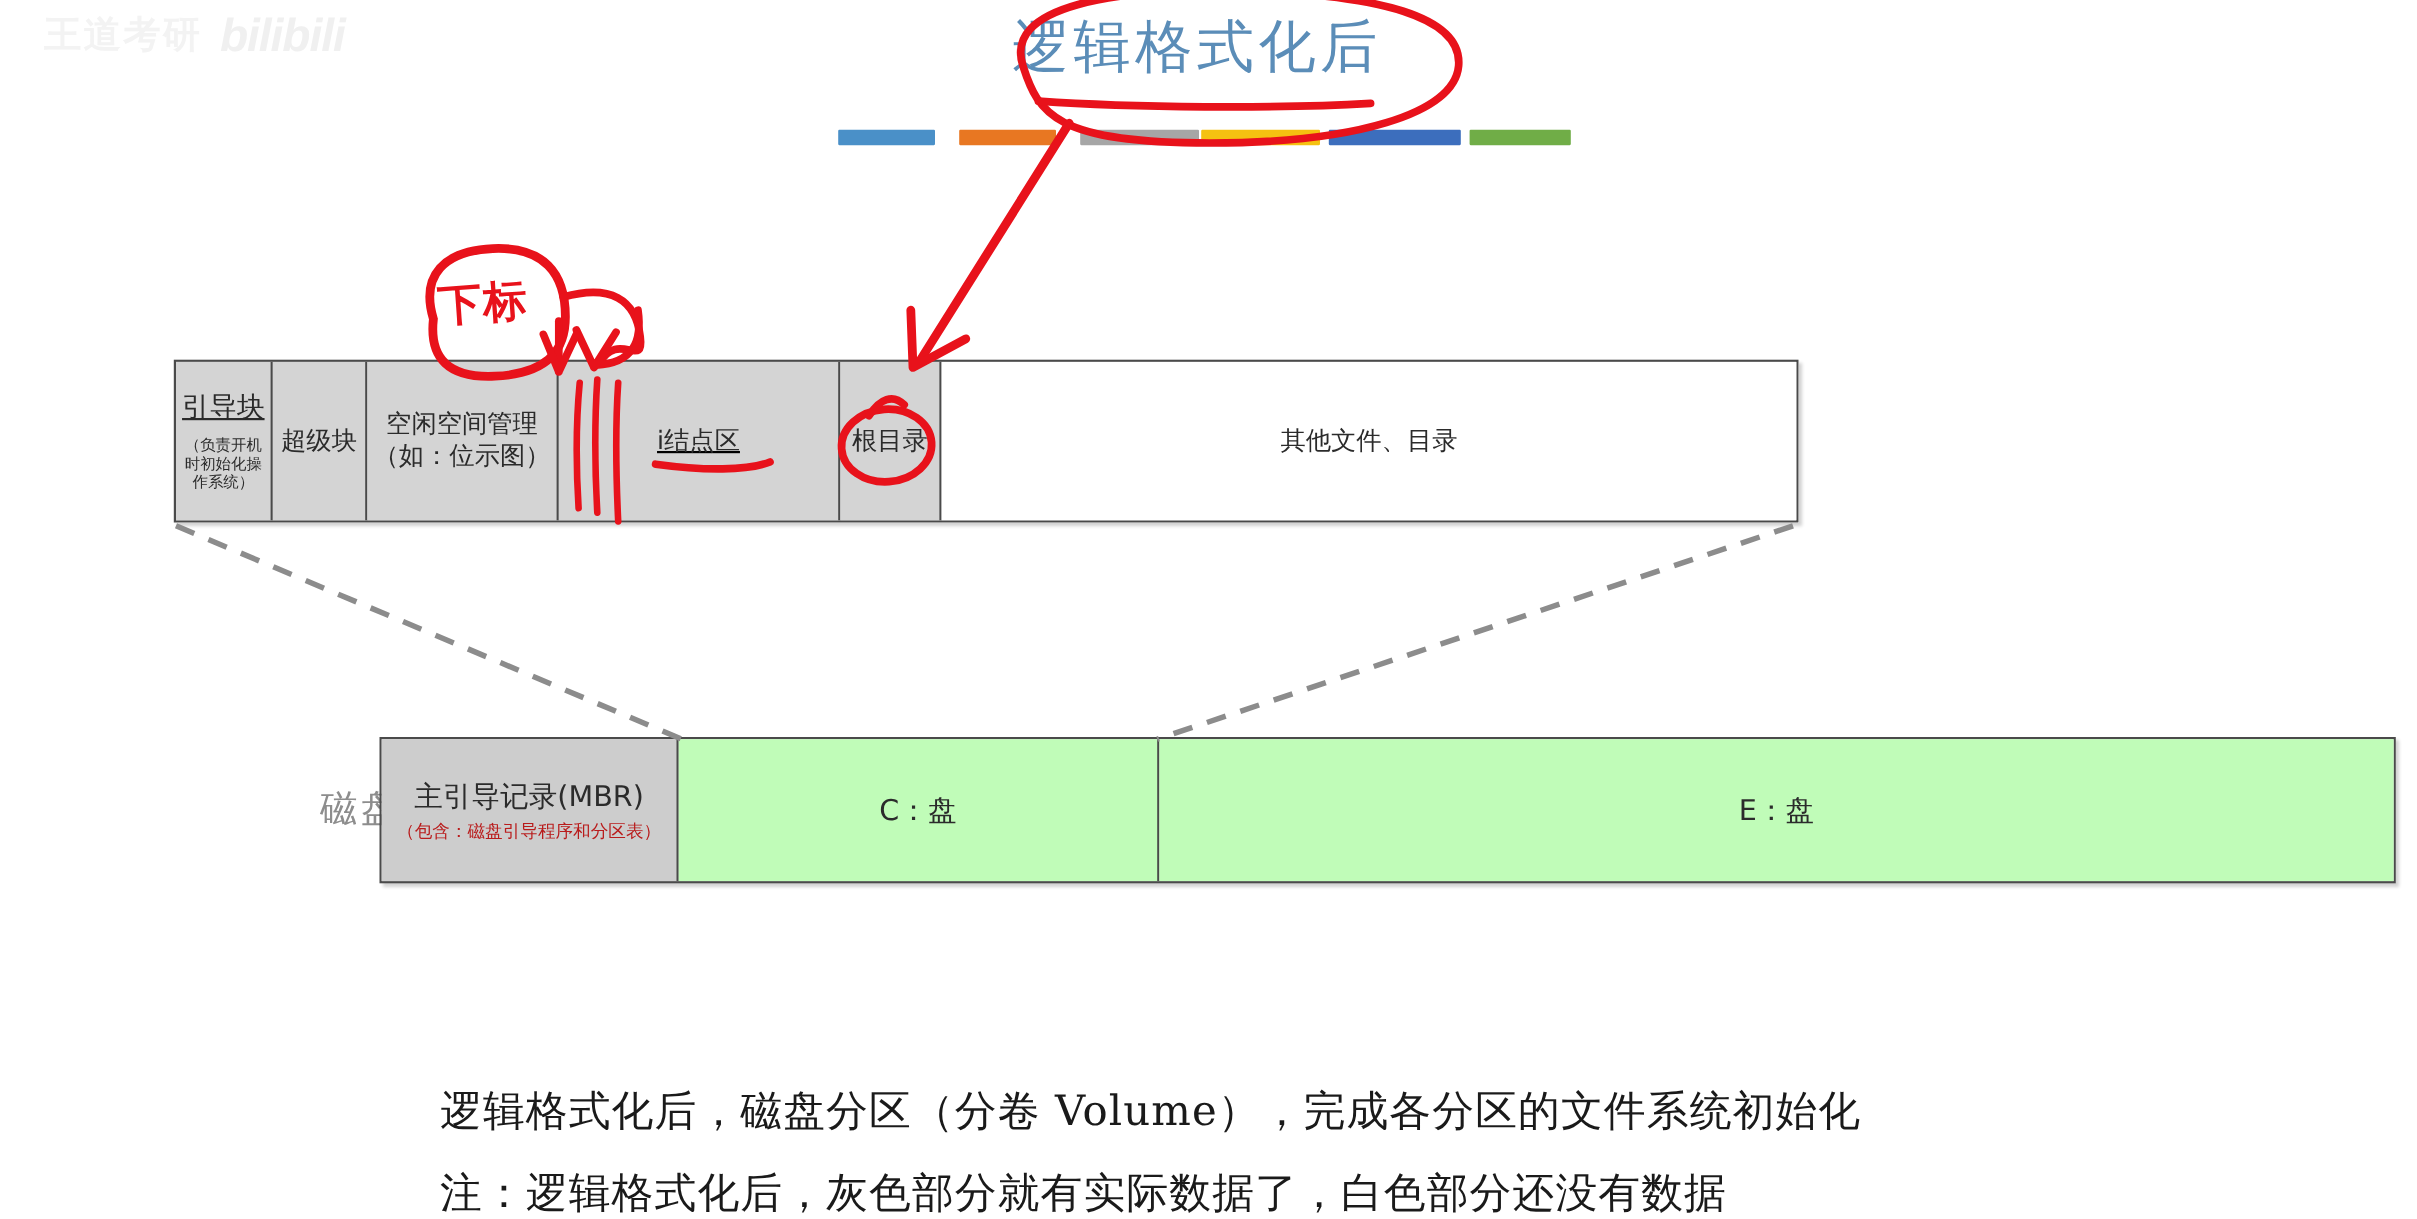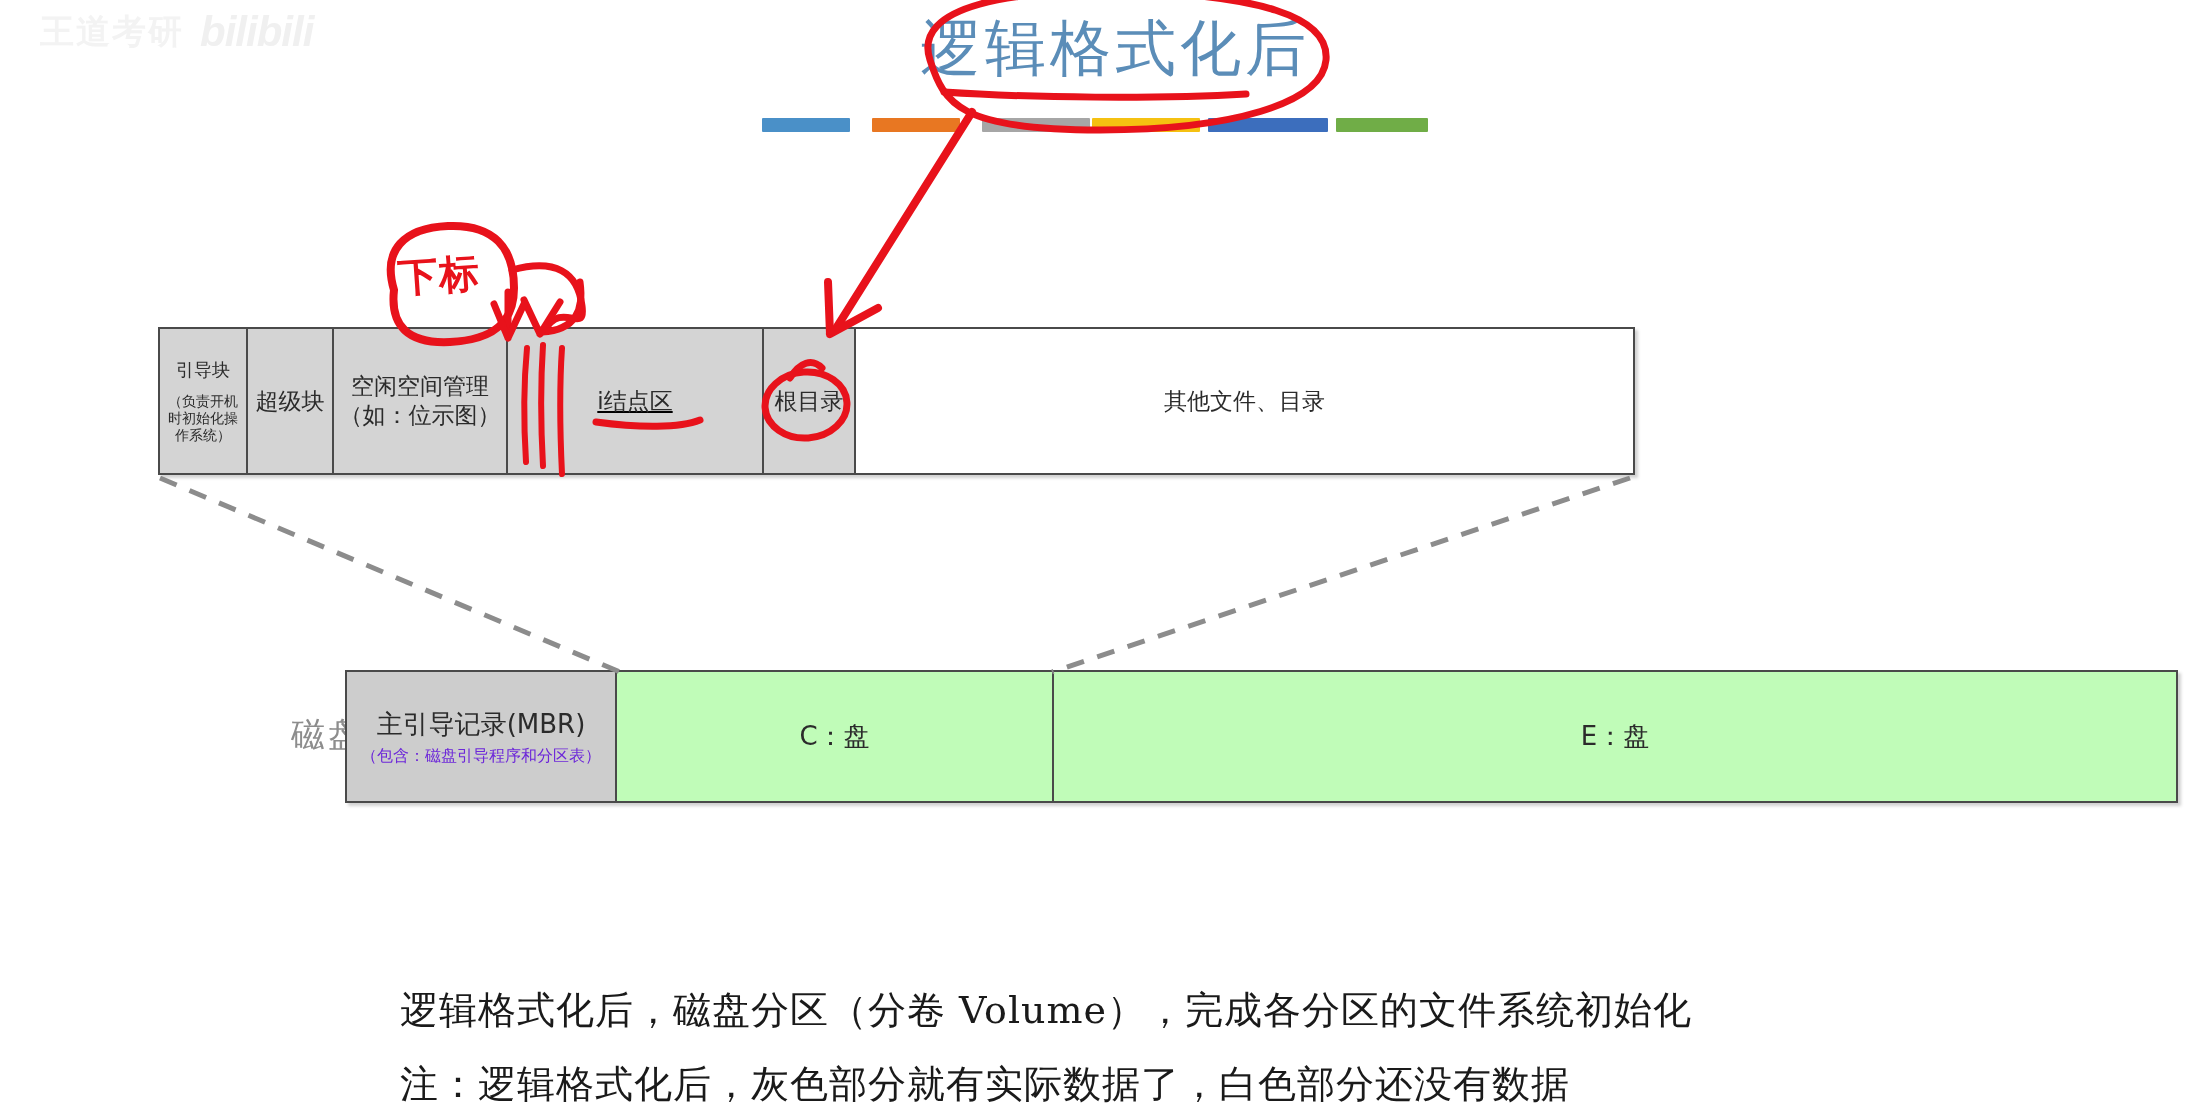--- a/index.html
+++ b/index.html
@@ -45,21 +45,21 @@
     font-style: italic;
     letter-spacing: -1px;
     filter: blur(0.4px);
   }
 
   
   #slide-title {
     position: absolute;
     left: 920px;
     top: 8px;
-    font-size: 61px;
+    font-size: 52px;
     color: #5b8db8;
     font-family: "DejaVu Serif", "Liberation Serif", serif;
     letter-spacing: 4px;
     white-space: nowrap;
   }
 
   
   .decobar {
     position: absolute;
     height: 14px;
@@ -114,21 +114,21 @@
   }
   .fs-cell:last-child { border-right: none; }
   .fs-cell.white { background: #ffffff; }
   .fs-title {
     font-size: 23px;
     color: #2b2b2b;
     font-family: "DejaVu Sans", "Liberation Sans", sans-serif;
     line-height: 1.25;
     white-space: pre-line;
   }
-  .fs-title.small { font-size: 18px; }
+  .fs-title.small { font-size: 25px; text-decoration: underline; }
   .fs-sub {
     font-size: 14px;
     color: #2b2b2b;
     line-height: 1.2;
     font-family: "DejaVu Sans", "Liberation Sans", sans-serif;
     white-space: pre-line;
     margin-top: 12px;
   }
 
   
@@ -154,21 +154,21 @@
   }
   .disk-cell:last-child { border-right: none; }
   .disk-cell.mbr { background: #cdcdcd; }
   .disk-title {
     font-size: 26px;
     color: #2b2b2b;
     font-family: "DejaVu Sans", "Liberation Sans", sans-serif;
   }
   .disk-sub {
     font-size: 16px;
-    color: #6d28d9;
+    color: #b91c1c;
     margin-top: 4px;
     font-family: "DejaVu Sans", "Liberation Sans", sans-serif;
   }
 
   
   #caption {
     position: absolute;
     left: 400px;
     top: 965px;
     font-size: 38px;

